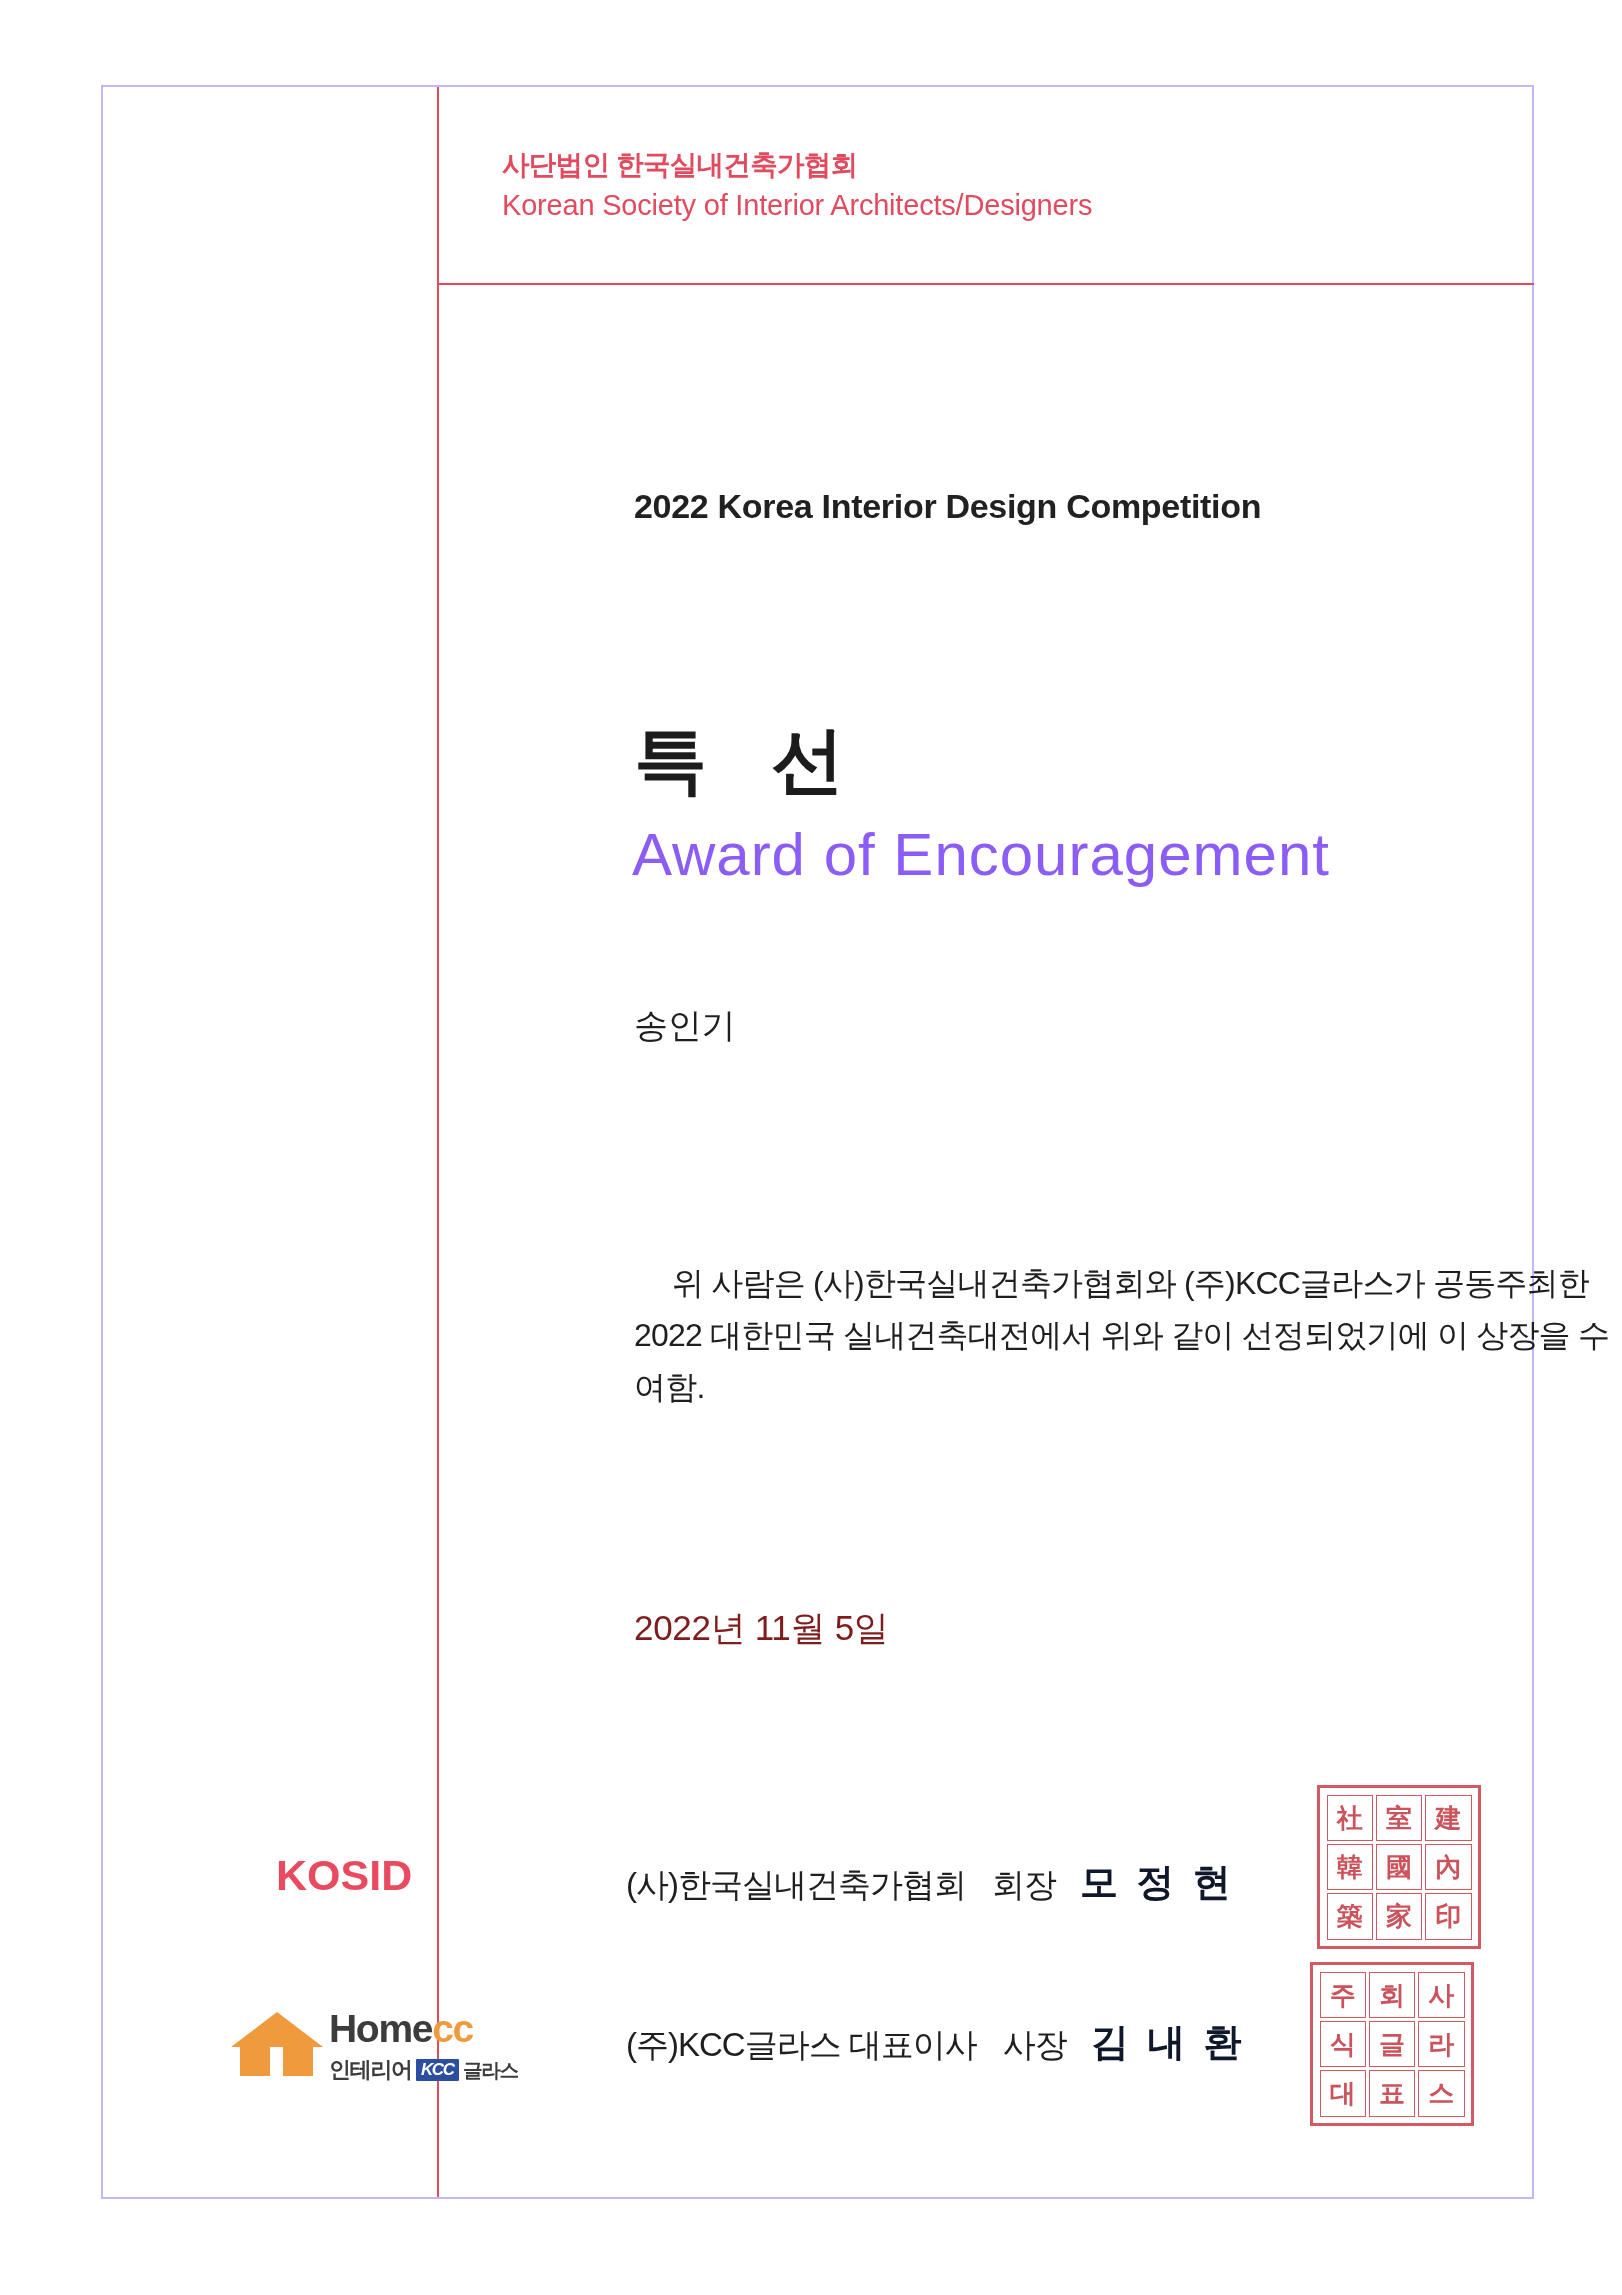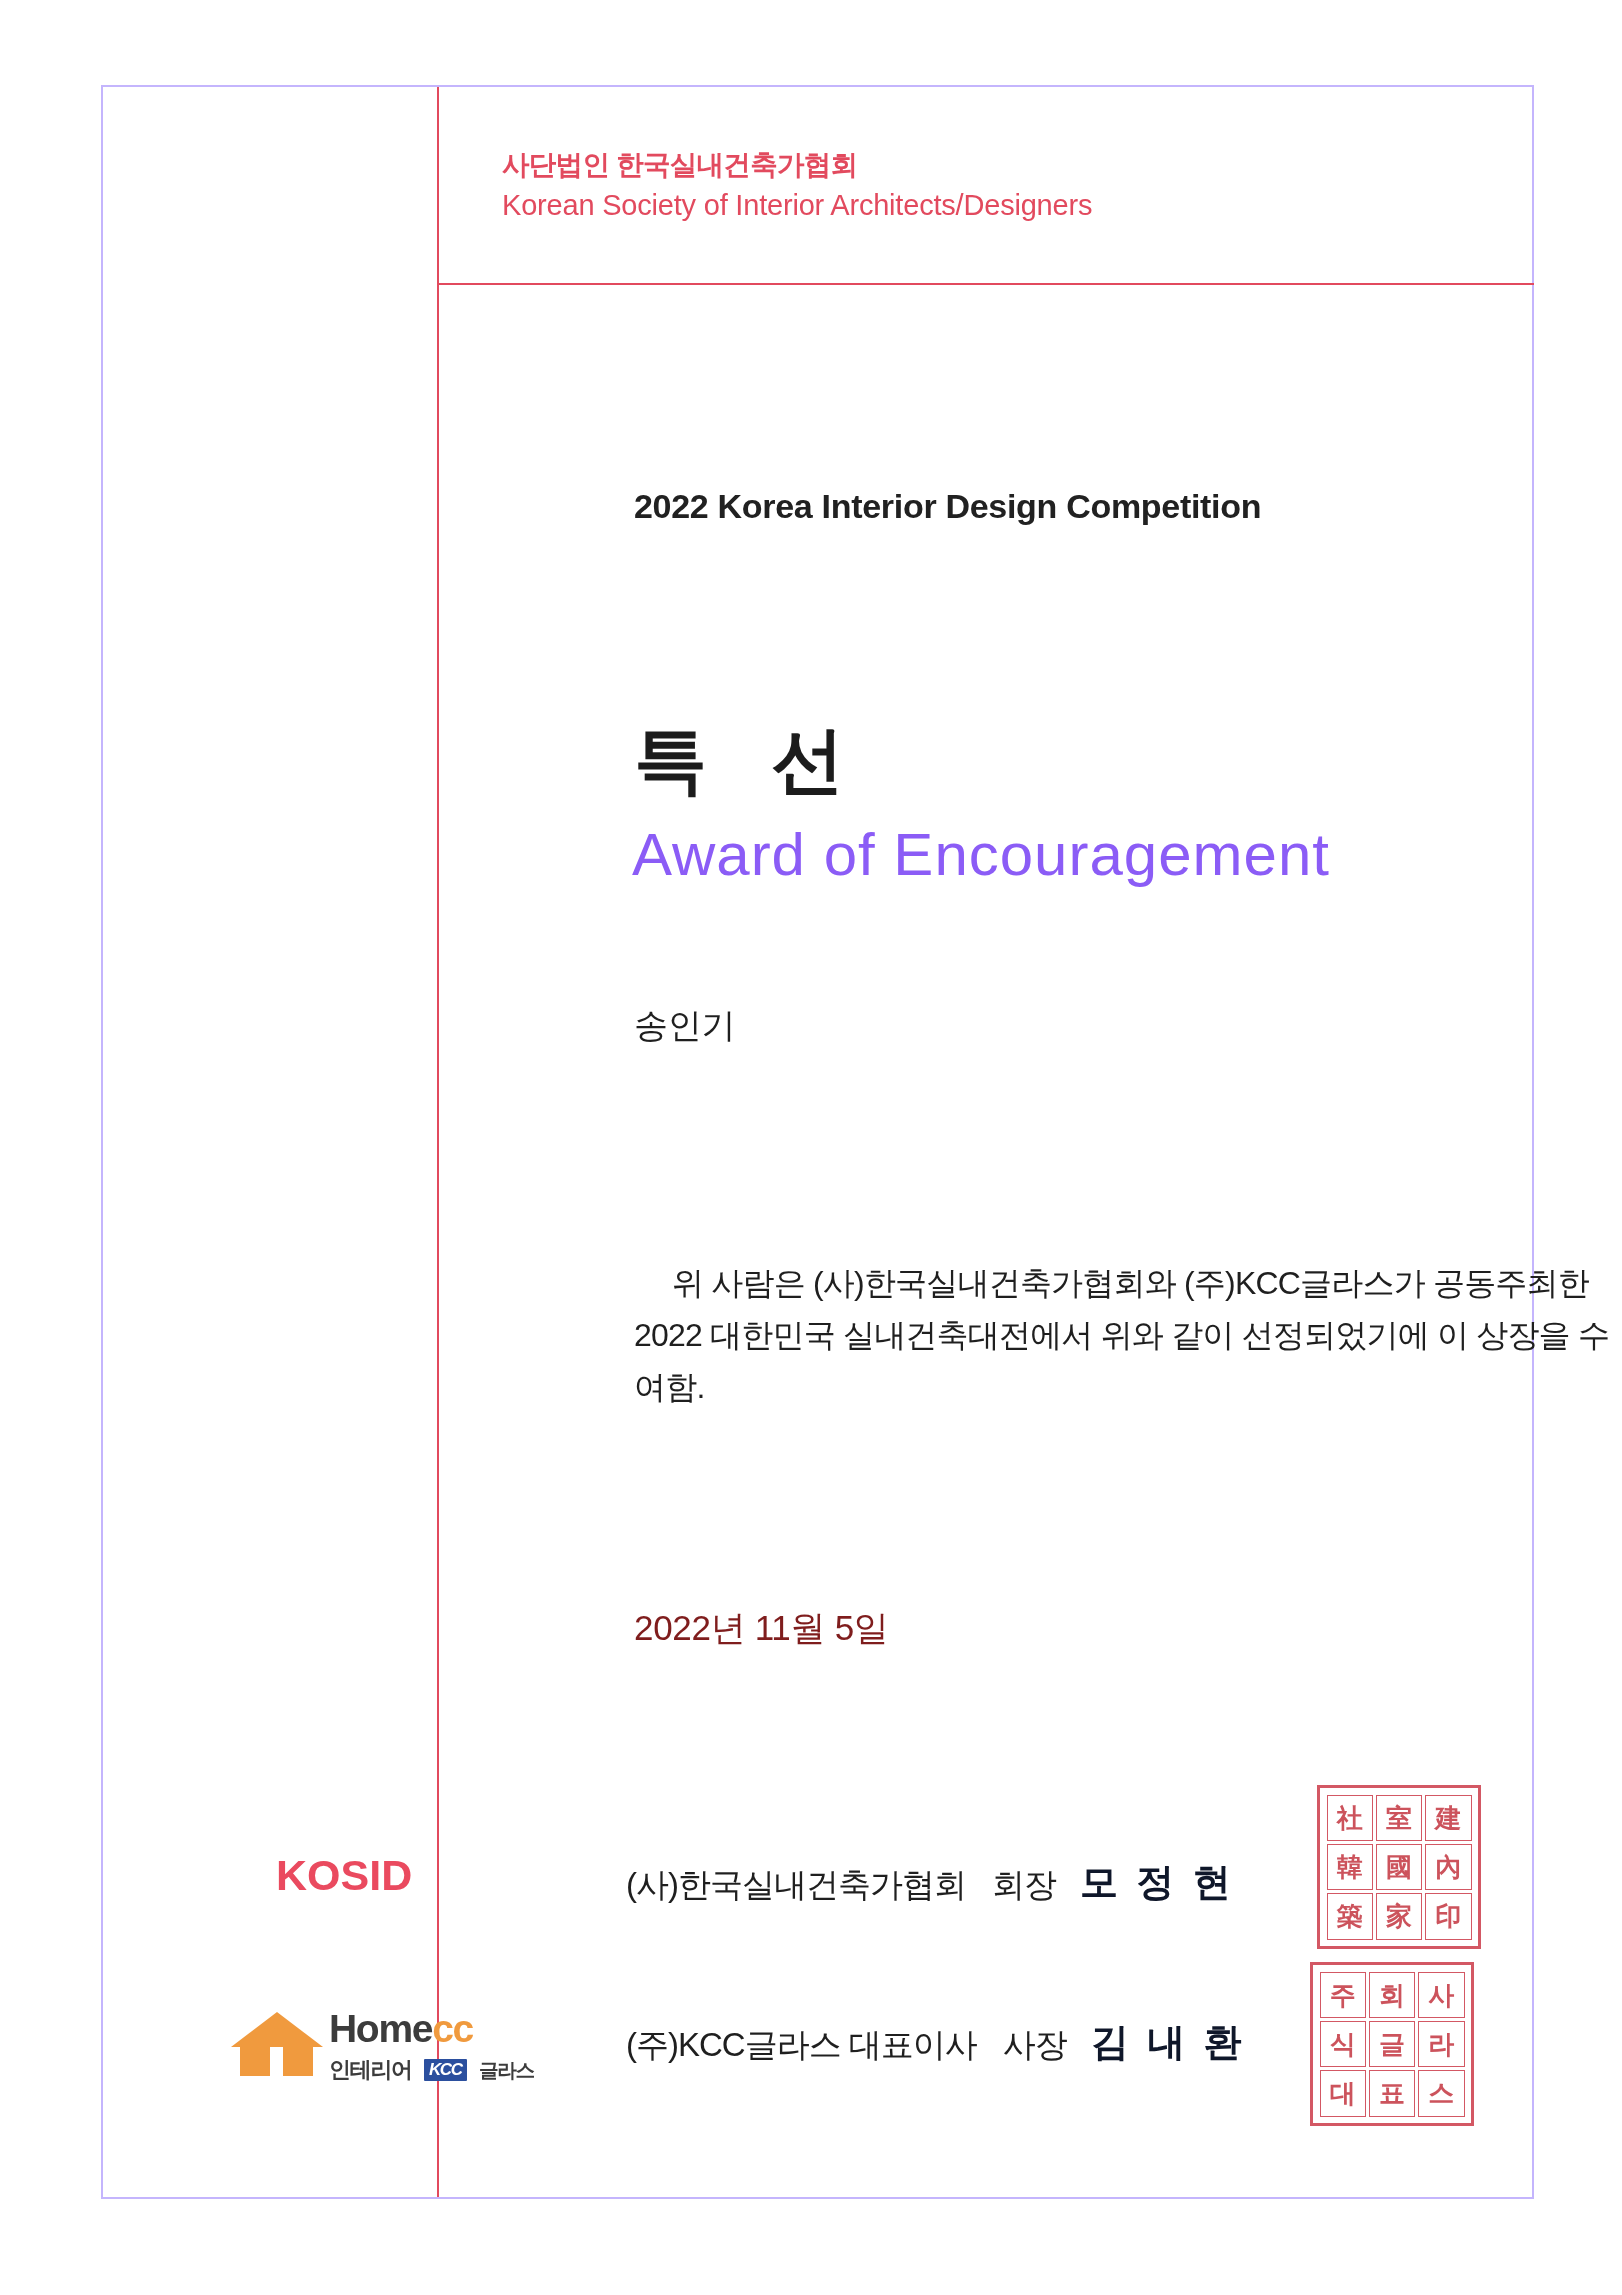--- a/index.html
+++ b/index.html
@@ -259,21 +259,20 @@
   .homecc-subline {
     position: absolute;
     left: 98px;
     top: 51px;
     display: flex;
     align-items: center;
     font-size: 22px;
     font-weight: bold;
     color: #3c3c3c;
     letter-spacing: -1.3px;
-    gap: 8px;
   }
   .kcc-badge {
     background: #2b4f9e;
     color: #ffffff;
     font-size: 17px;
     font-style: italic;
     font-weight: bold;
     padding: 1.3px 5.2px;
     margin: 0 3.9px;
     border-radius: 1px;

